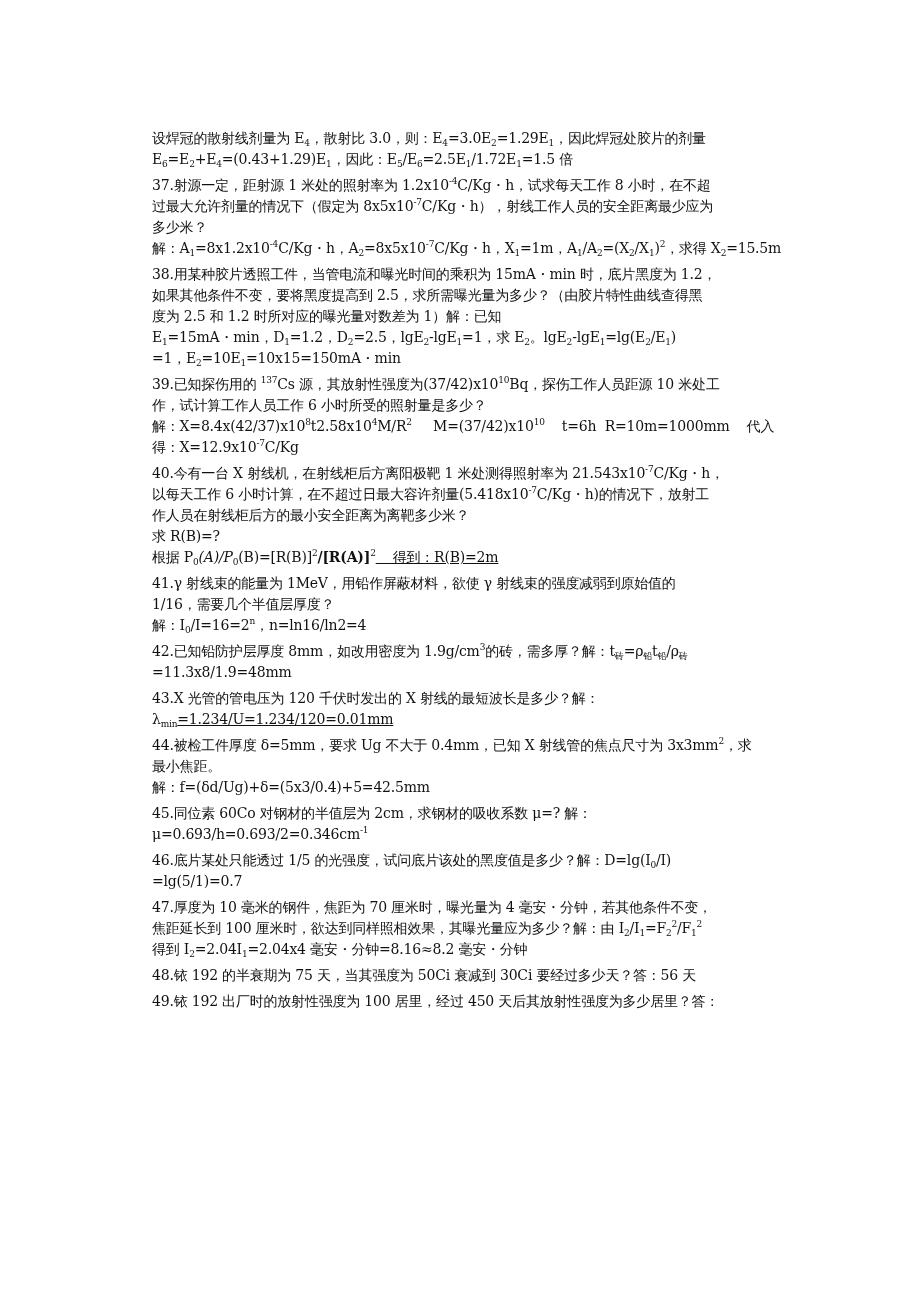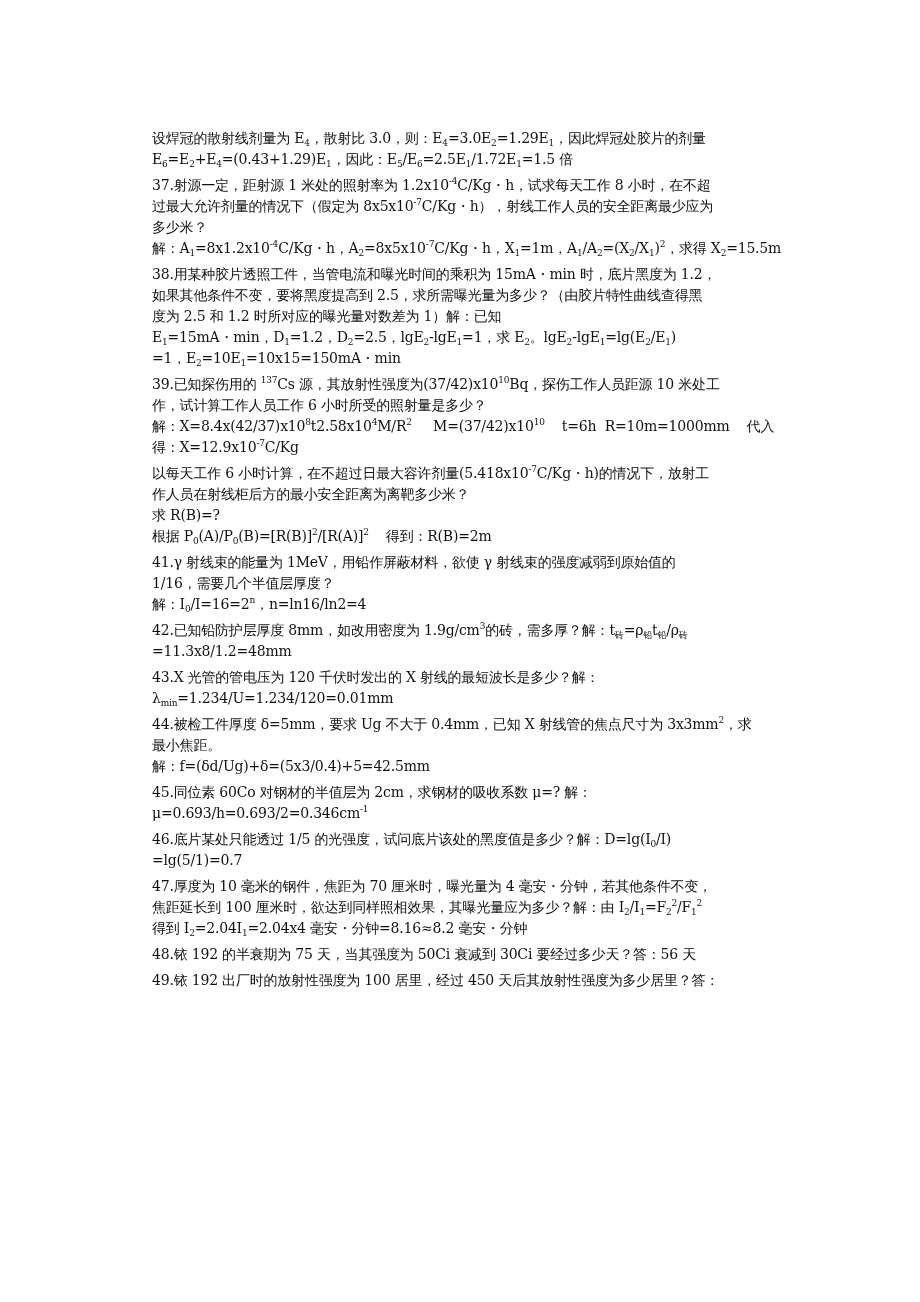--- a/index.html
+++ b/index.html
@@ -34,37 +34,38 @@
       <span class="line"><span style="white-space: pre;">E</span><sub>1</sub><span style="white-space: pre;">=15mA・min，D</span><sub>1</sub><span style="white-space: pre;">=1.2，D</span><sub>2</sub><span style="white-space: pre;">=2.5，lgE</span><sub>2</sub><span style="white-space: pre;">-lgE</span><sub>1</sub><span style="white-space: pre;">=1，求 E</span><sub>2</sub><span style="white-space: pre;">。lgE</span><sub>2</sub><span style="white-space: pre;">-lgE</span><sub>1</sub><span style="white-space: pre;">=lg(E</span><sub>2</sub><span style="white-space: pre;">/E</span><sub>1</sub><span style="white-space: pre;">)</span></span>
       <span class="line"><span style="white-space: pre;">=1，E</span><sub>2</sub><span style="white-space: pre;">=10E</span><sub>1</sub><span style="white-space: pre;">=10x15=150mA・min</span></span>
     </div>
     <div class="para">
       <span class="line"><span style="white-space: pre;">39.已知探伤用的 </span><sup>137</sup><span style="white-space: pre;">Cs 源，其放射性强度为(37/42)x10</span><sup>10</sup><span style="white-space: pre;">Bq，探伤工作人员距源 10 米处工</span></span>
       <span class="line"><span style="white-space: pre;">作，试计算工作人员工作 6 小时所受的照射量是多少？</span></span>
       <span class="line"><span style="white-space: pre;">解：X=8.4x(42/37)x10</span><sup>8</sup><span style="white-space: pre;">t2.58x10</span><sup>4</sup><span style="white-space: pre;">M/R</span><sup>2</sup><span style="white-space: pre;">     M=(37/42)x10</span><sup>10</sup><span style="white-space: pre;">    t=6h  R=10m=1000mm    代入</span></span>
       <span class="line"><span style="white-space: pre; text-align: center;">得：X=12.9x10</span><sup>-7</sup><span style="white-space: pre;">C/Kg</span></span>
     </div>
     <div class="para">
+      <span class="line"><span style="white-space: pre;">40.今有一台 X 射线机，在射线柜后方离阳极靶 1 米处测得照射率为 21.543x10</span><sup>-7</sup><span style="white-space: pre;">C/Kg・h，</span></span>
       <span class="line"><span style="white-space: pre;">以每天工作 6 小时计算，在不超过日最大容许剂量(5.418x10</span><sup>-7</sup><span style="white-space: pre;">C/Kg・h)的情况下，放射工</span></span>
       <span class="line"><span style="white-space: pre;">作人员在射线柜后方的最小安全距离为离靶多少米？</span></span>
       <span class="line"><span style="white-space: pre;">求 R(B)=?</span></span>
-      <span class="line"><span style="white-space: pre;">根据 P</span><sub>0</sub><span style="white-space: pre;">(A)/P</span><sub>0</sub><span style="white-space: pre;">(B)=[R(B)]</span><sup>2</sup><span style="white-space: pre;">/[R(A)]</span><sup>2</sup><span style="white-space: pre;">    得到：R(B)=2m</span></span>
+      <span class="line"><span style="white-space: pre;">根据 P</span><sub>0</sub><span style="white-space: pre; font-style: italic;">(A)/P</span><sub>0</sub><span style="white-space: pre;">(B)=[R(B)]</span><sup>2</sup><span style="white-space: pre; font-weight: bold;">/[R(A)]</span><sup>2</sup><span style="white-space: pre; text-decoration: underline;">    得到：R(B)=2m</span></span>
     </div>
     <div class="para">
       <span class="line"><span style="white-space: pre;">41.γ 射线束的能量为 1MeV，用铅作屏蔽材料，欲使 γ 射线束的强度减弱到原始值的</span></span>
       <span class="line"><span style="white-space: pre;">1/16，需要几个半值层厚度？</span></span>
       <span class="line"><span style="white-space: pre;">解：I</span><sub>0</sub><span style="white-space: pre;">/I=16=2</span><sup>n</sup><span style="white-space: pre;">，n=ln16/ln2=4</span></span>
     </div>
     <div class="para">
       <span class="line"><span style="white-space: pre;">42.已知铅防护层厚度 8mm，如改用密度为 1.9g/cm</span><sup>3</sup><span style="white-space: pre; text-align: right;">的砖，需多厚？解：t</span><sub>砖</sub><span style="white-space: pre;">=ρ</span><sub>铅</sub><span style="white-space: pre;">t</span><sub>铅</sub><span style="white-space: pre;">/ρ</span><sub>砖</sub></span>
-      <span class="line"><span style="white-space: pre;">=11.3x8/1.2=48mm</span></span>
+      <span class="line"><span style="white-space: pre;">=11.3x8/1.9=48mm</span></span>
     </div>
     <div class="para">
       <span class="line"><span style="white-space: pre;">43.X 光管的管电压为 120 千伏时发出的 X 射线的最短波长是多少？解：</span></span>
-      <span class="line"><span style="white-space: pre;">λ</span><sub>min</sub><span style="white-space: pre;">=1.234/U=1.234/120=0.01mm</span></span>
+      <span class="line"><span style="white-space: pre;">λ</span><sub>min</sub><span style="white-space: pre; text-decoration: underline;">=1.234/U=1.234/120=0.01mm</span></span>
     </div>
     <div class="para">
       <span class="line"><span style="white-space: pre;">44.被检工件厚度 δ=5mm，要求 Ug 不大于 0.4mm，已知 X 射线管的焦点尺寸为 3x3mm</span><sup>2</sup><span style="white-space: pre;">，求</span></span>
       <span class="line"><span style="white-space: pre;">最小焦距。</span></span>
       <span class="line"><span style="white-space: pre;">解：f=(δd/Ug)+δ=(5x3/0.4)+5=42.5mm</span></span>
     </div>
     <div class="para">
       <span class="line"><span style="white-space: pre;">45.同位素 60Co 对钢材的半值层为 2cm，求钢材的吸收系数 μ=? 解：</span></span>
       <span class="line"><span style="white-space: pre;">μ=0.693/h=0.693/2=0.346cm</span><sup>-1</sup></span>
     </div>

